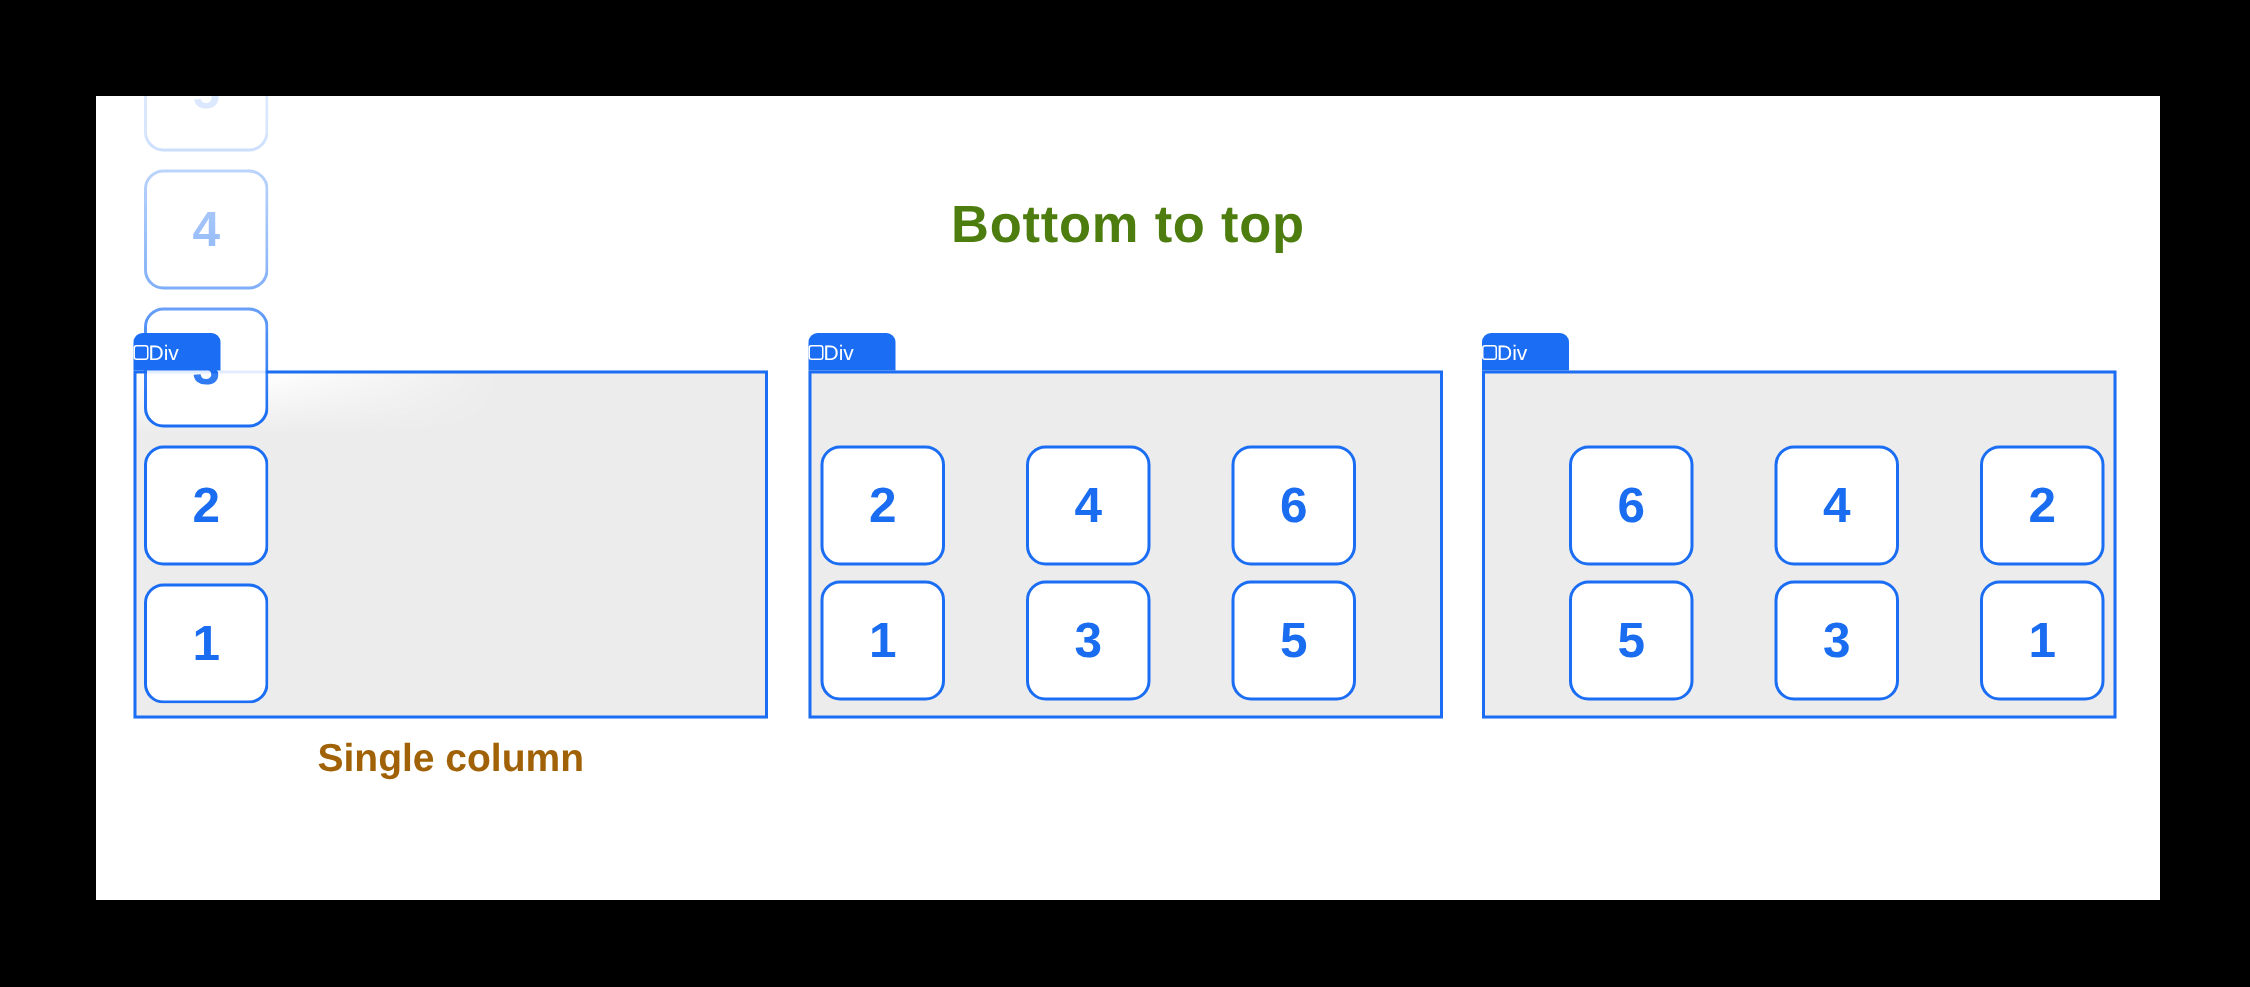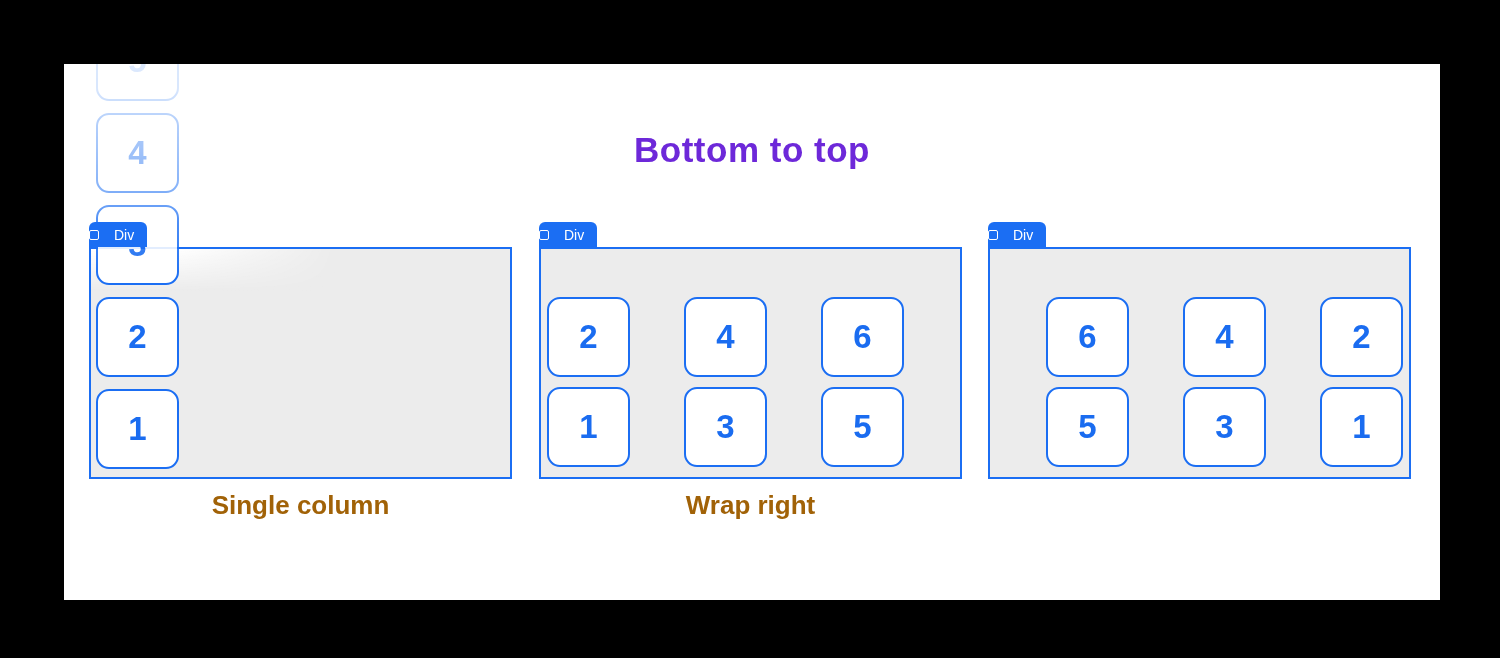--- a/index.html
+++ b/index.html
@@ -10,21 +10,21 @@
     font-family:"Liberation Sans", sans-serif;
     overflow:hidden;
   }
   .canvas{
     position:absolute;left:64px;top:64px;width:1376px;height:536px;
     background:#fff;overflow:hidden;
   }
   .title{
     position:absolute;left:0;top:66px;width:100%;
     text-align:center;
-    font-size:35px;font-weight:700;color:#6d28d9;letter-spacing:0.5px;
+    font-size:35px;font-weight:700;color:#4d7c0f;letter-spacing:0.5px;
   }
   .panel{
     position:absolute;top:183px;width:423px;height:232px;
     background:var(--panel-fill,#ececec);
     border:2px solid var(--accent,#1b6ef3);
     box-sizing:border-box;
     z-index:1;
   }
   .panel.p1{left:25px;}
   .panel.p2{left:475px;}
@@ -33,21 +33,21 @@
     position:absolute;left:0;top:0;width:260px;height:42px;
     background:linear-gradient(to bottom, rgba(255,255,255,0.95), rgba(255,255,255,0));
     -webkit-mask-image:linear-gradient(to right,#000 35%,transparent 95%);
     mask-image:linear-gradient(to right,#000 35%,transparent 95%);
     pointer-events:none;
   }
   .tag{
     position:absolute;top:158px;width:58px;height:25px;
     background:var(--accent,#1b6ef3);
     border-radius:6px 6px 0 0;
-    display:flex;align-items:center;gap:15px;
+    display:flex;align-items:center;gap:0;
     padding-left:0;box-sizing:border-box;
     z-index:4;
   }
   .tag.t1{left:25px;}
   .tag.t2{left:475px;}
   .tag.t3{left:924px;}
   .tag .sq{
     width:10px;height:10px;border:1.7px solid #fff;border-radius:2px;
     box-sizing:border-box;flex:0 0 auto;
   }
@@ -124,21 +124,20 @@
       <div class="col">
         <div class="box">5</div>
         <div class="box">6</div>
       </div>
     </div>
   </div>
   <div class="tag t2">
     <span class="sq"></span>
     <span class="lbl">Div</span>
   </div>
-  <div class="caption c2">Wrap right</div>
 
   <div class="panel p3">
     <div class="cols from-right">
       <div class="col">
         <div class="box">1</div>
         <div class="box">2</div>
       </div>
       <div class="col">
         <div class="box">3</div>
         <div class="box">4</div>

